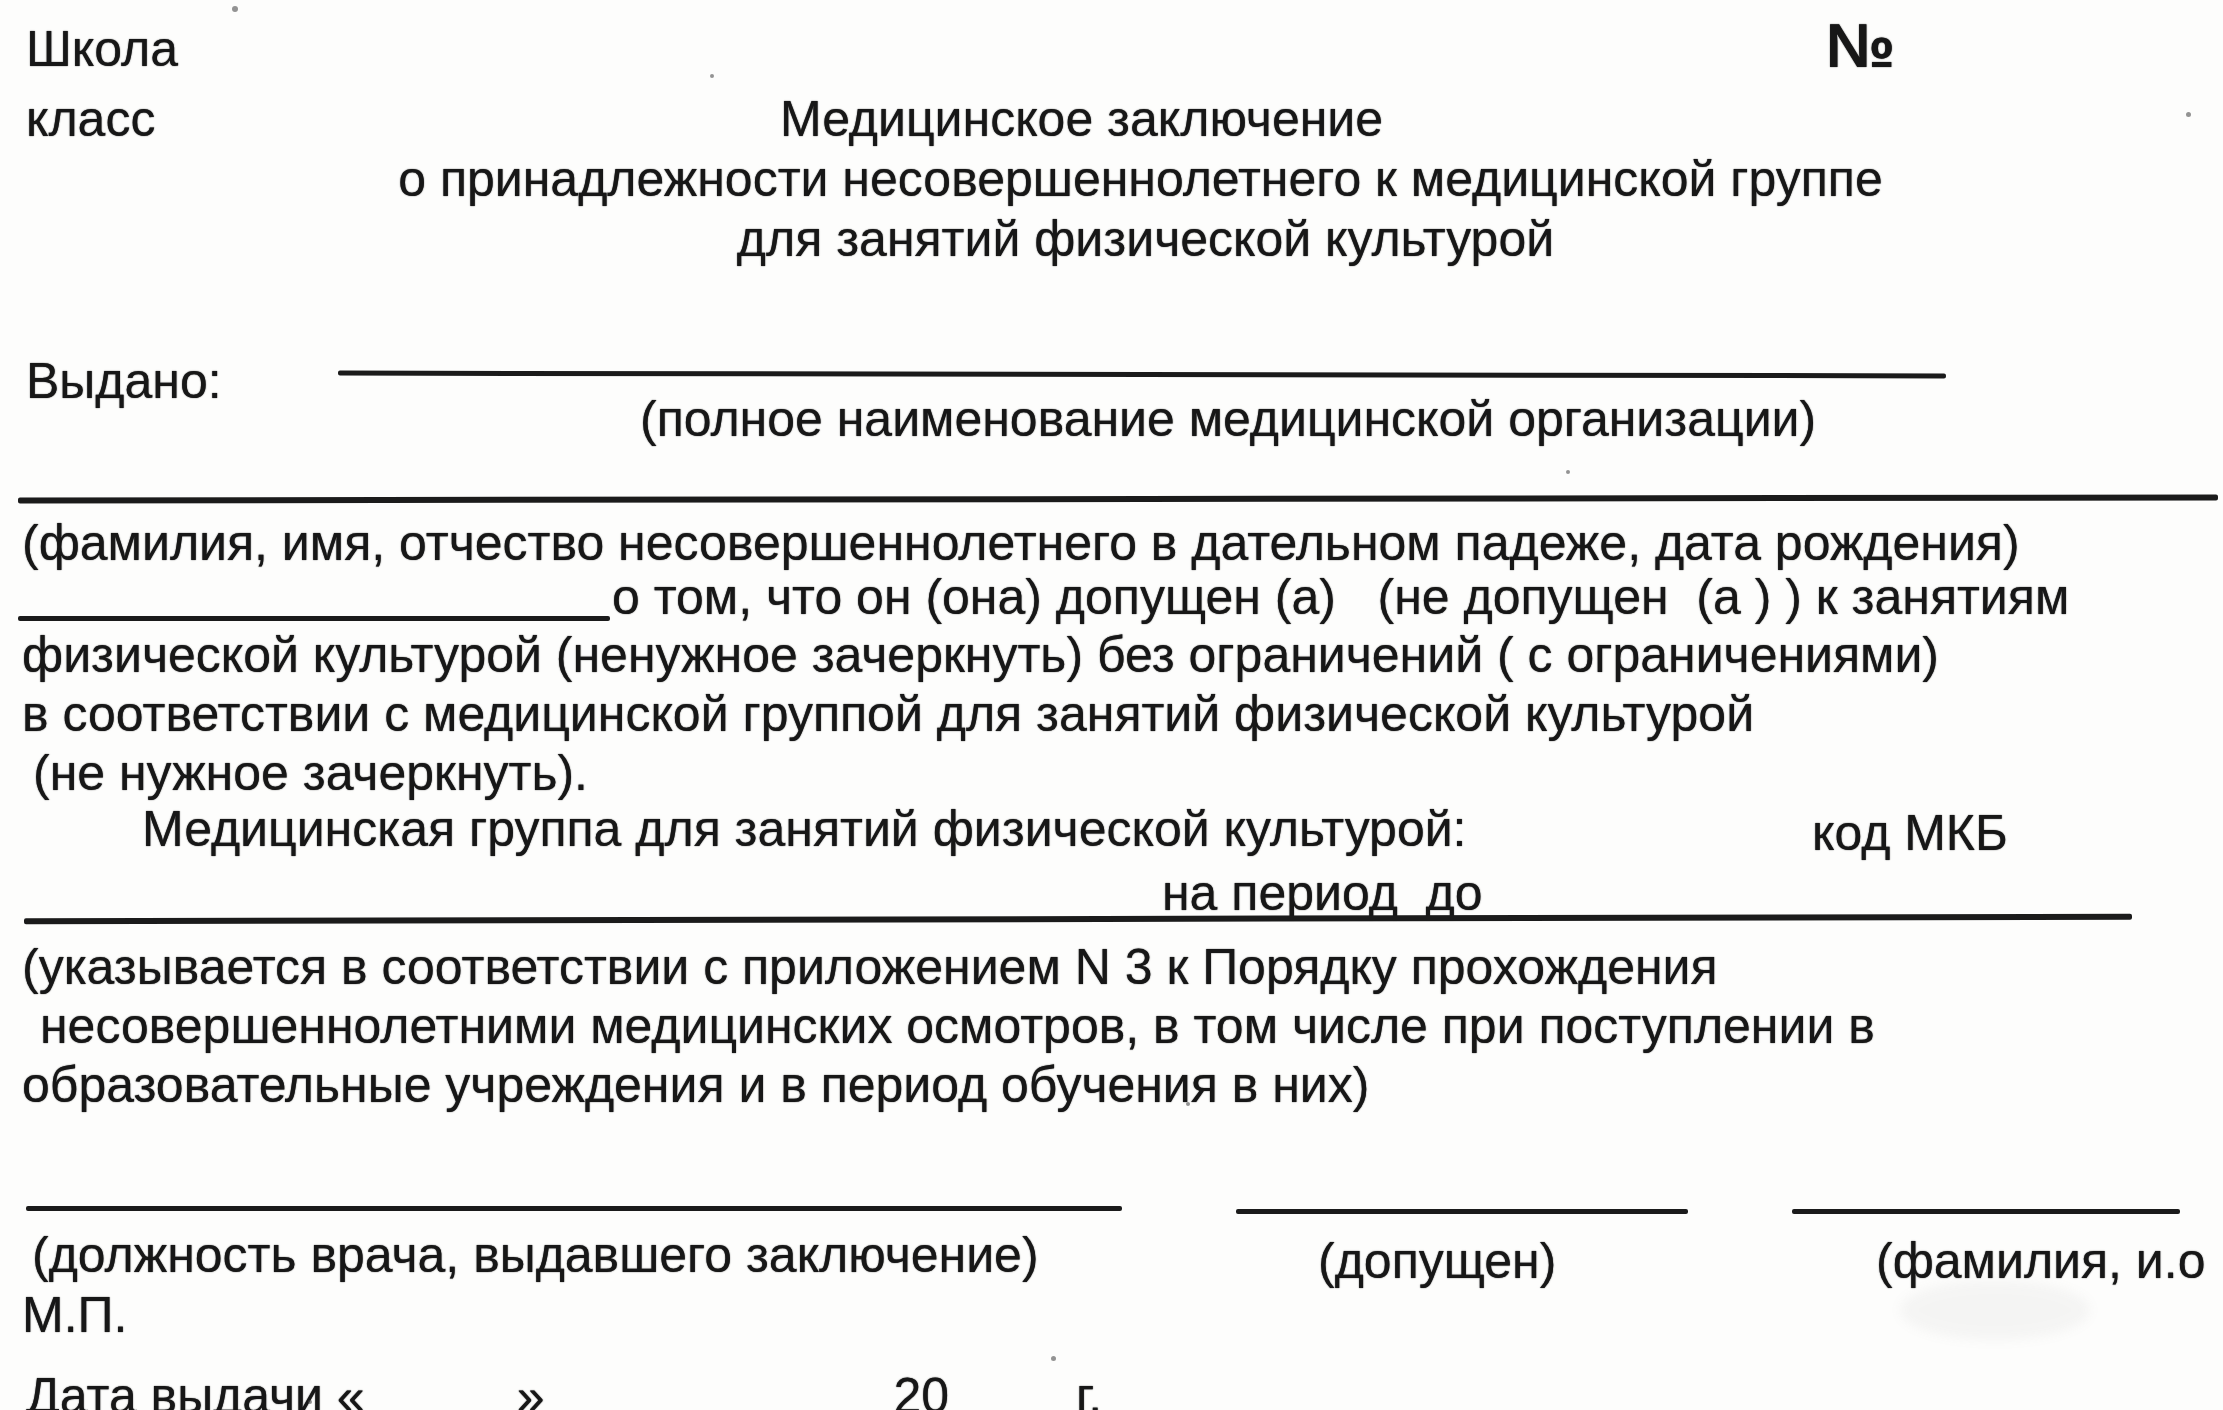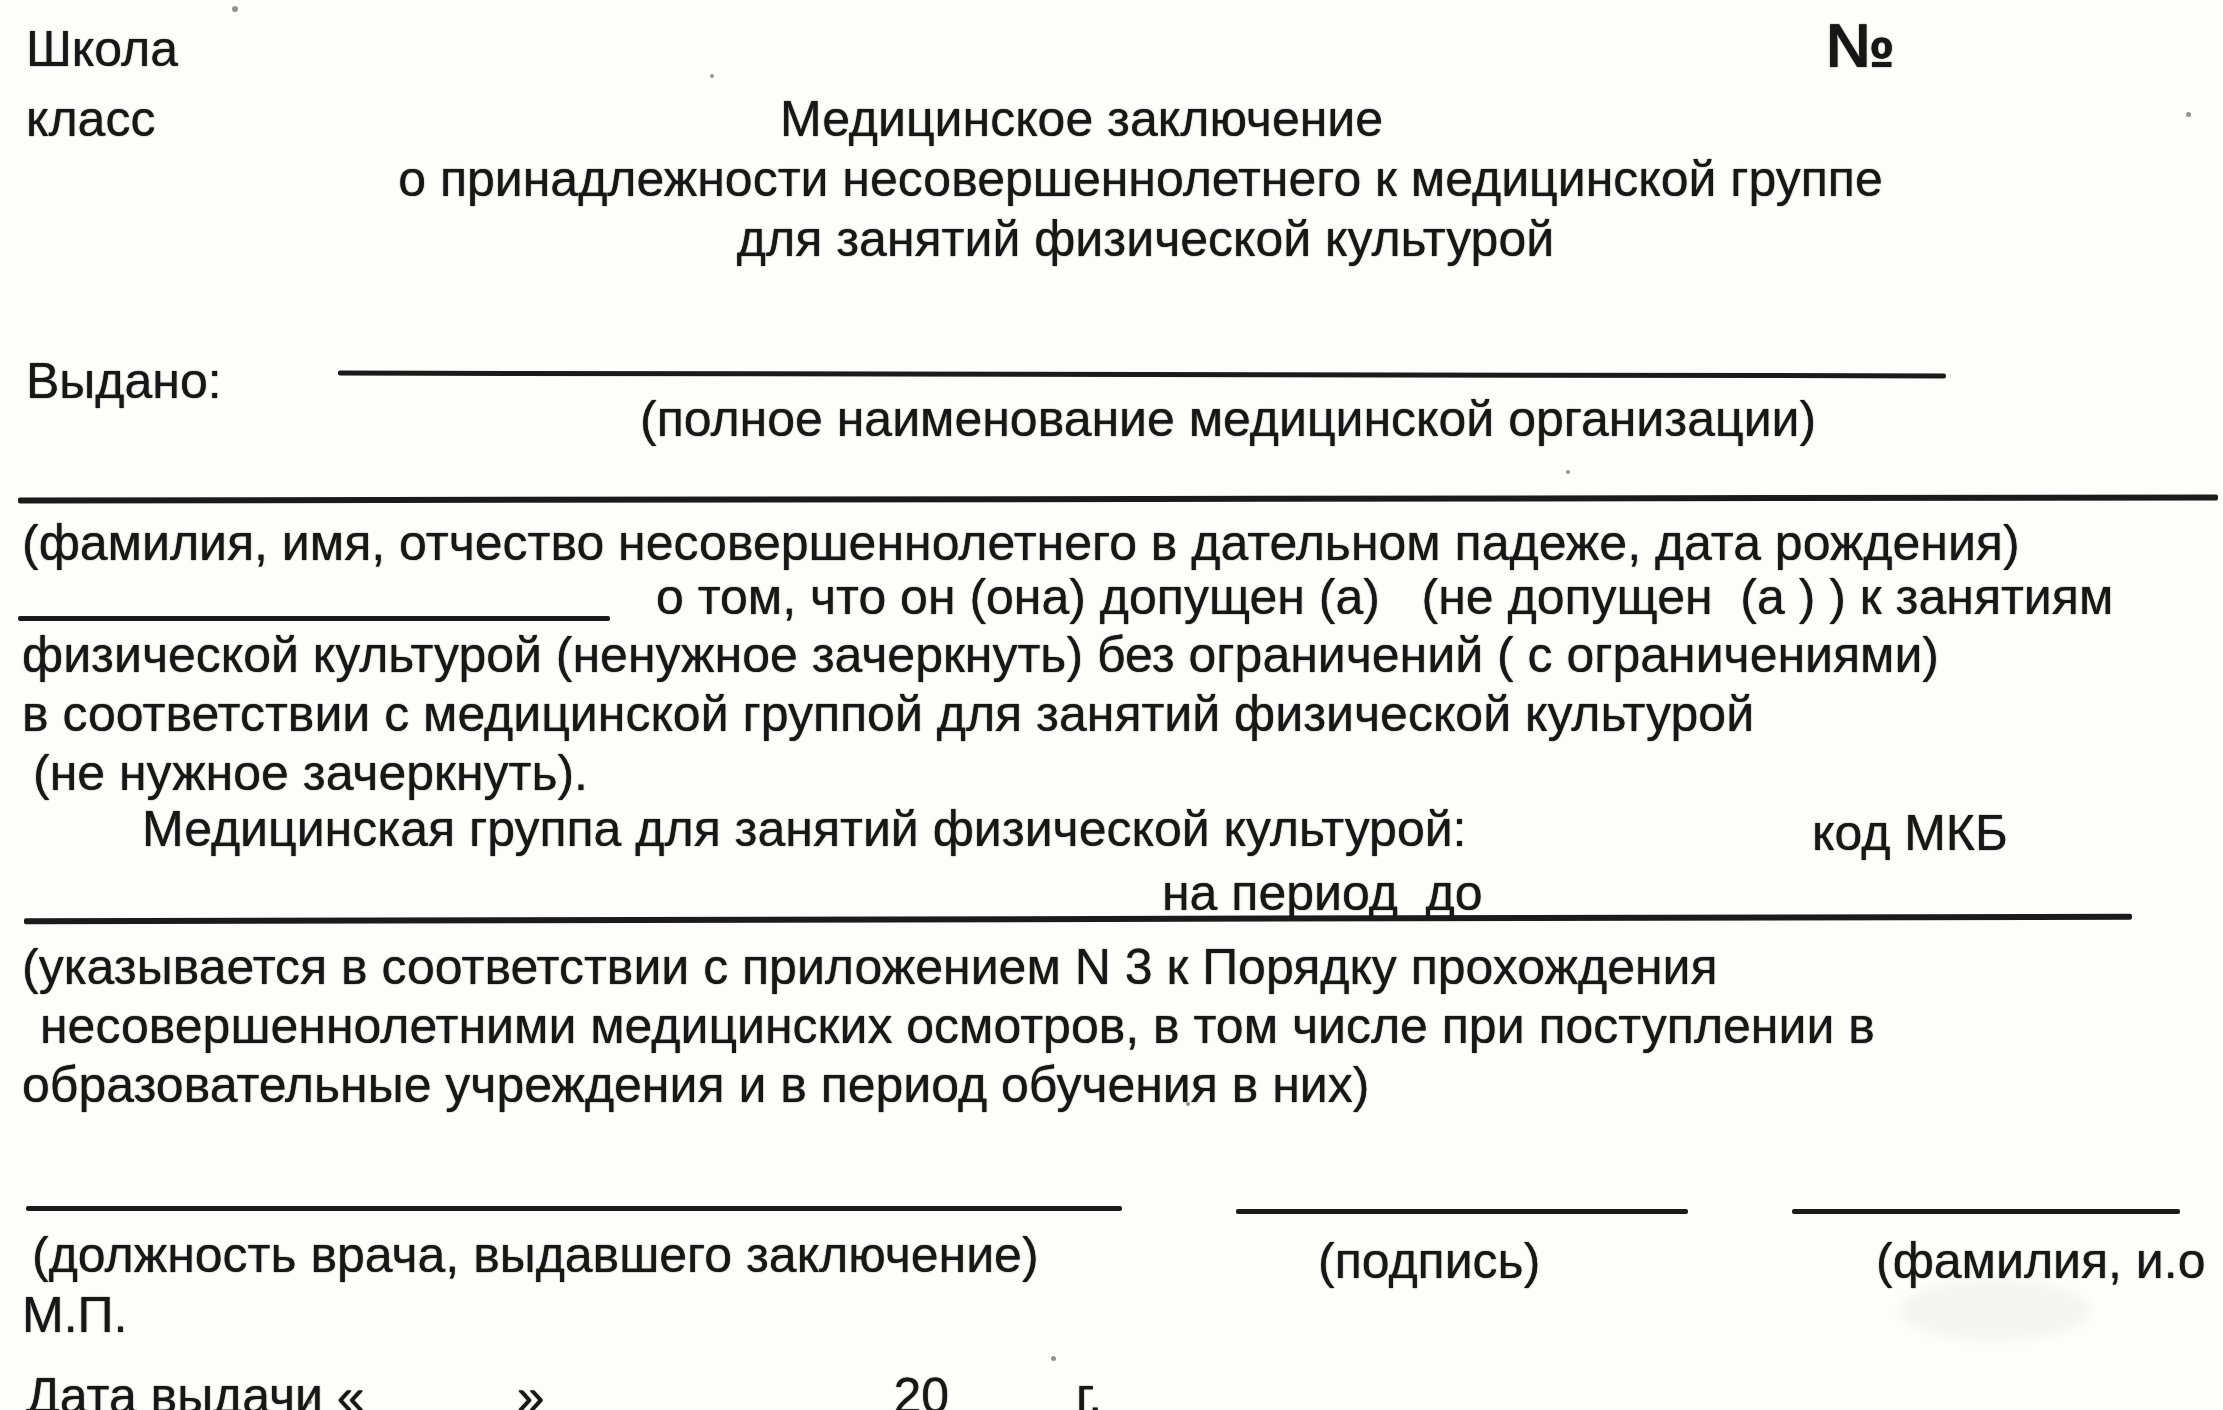--- a/index.html
+++ b/index.html
@@ -65,40 +65,40 @@
   <div class="txt center" style="top:212px; transform:translateX(34px);">для занятий физической культурой</div>
 
   <div class="txt" style="left:26px; top:326px;margin-top:28px;">Выдано:</div>
   <div class="rule" style="left:338px; top:372px; width:1608px; transform:rotate(0.1deg);"></div>
   <div class="txt" style="left:640px; top:392px;">(полное наименование медицинской организации)</div>
 
   <div class="rule" style="left:18px; top:496px; width:2200px; height:6px; transform:rotate(-0.08deg);"></div>
   <div class="txt" style="left:22px; top:516px;">(фамилия, имя, отчество несовершеннолетнего в дательном падеже, дата рождения)</div>
 
   <div class="rule" style="left:18px; top:616px; width:592px;"></div>
-  <div class="txt" style="left:656px; top:570px;">о том, что он (она) допущен (а)   (не допущен  (а ) ) к занятиям</div>
+  <div class="txt" style="left:612px; top:570px;">о том, что он (она) допущен (а)   (не допущен  (а ) ) к занятиям</div>
   <div class="txt" style="left:22px; top:628px;">физической культурой (ненужное зачеркнуть) без ограничений ( с ограничениями)</div>
   <div class="txt" style="left:22px; top:687px;">в соответствии с медицинской группой для занятий физической культурой</div>
   <div class="txt" style="left:33px; top:746px;">(не нужное зачеркнуть).</div>
 
   <div class="txt" style="left:142px; top:802px;">Медицинская группа для занятий физической культурой:</div>
   <div class="txt" style="left:1812px; top:806px;">код МКБ</div>
   <div class="txt" style="left:1162px; top:866px;">на период  до</div>
   <div class="rule" style="left:24px; top:916px; width:2108px; height:6px; transform:rotate(-0.12deg);"></div>
 
   <div class="txt" style="left:22px; top:940px;">(указывается в соответствии с приложением N 3 к Порядку прохождения</div>
   <div class="txt" style="left:20px; top:999px;margin-left:20px;">несовершеннолетними медицинских осмотров, в том числе при поступлении в</div>
   <div class="txt" style="left:22px; top:1058px;">образовательные учреждения и в период обучения в них)</div>
 
   <div class="rule" style="left:26px; top:1206px; width:1096px;"></div>
   <div class="rule" style="left:1236px; top:1209px; width:452px;"></div>
   <div class="rule" style="left:1792px; top:1209px; width:388px;"></div>
 
   <div class="txt" style="left:32px; top:1228px;">(должность врача, выдавшего заключение)</div>
-  <div class="txt" style="left:1318px; top:1234px;">(подпись)</div>
+  <div class="txt" style="left:1318px; top:1234px;">(допущен)</div>
   <div class="txt" style="left:1876px; top:1234px;">(фамилия, и.о</div>
 
   <div class="txt" style="left:22px; top:1288px;">М.П.</div>
 
   <div class="txt" style="left:26px; top:1344px;margin-top:25px;"><span>Дата выдачи «</span><span class="blank" style="width:152px;"></span><span>»</span><span class="blank" style="width:306px; margin-left:16px;"></span><span style="margin-left:27px;">20</span><span class="blank" style="width:100px;"></span><span style="margin-left:27px;">г.</span></div>
 
   <div class="speck" style="left:232px; top:6px; width:6px; height:6px;"></div>
   <div class="speck" style="left:2186px; top:112px; width:5px; height:5px;"></div>
   <div class="speck" style="left:710px; top:74px; width:4px; height:4px;"></div>
   <div class="speck" style="left:1186px; top:1102px; width:4px; height:4px;"></div>

